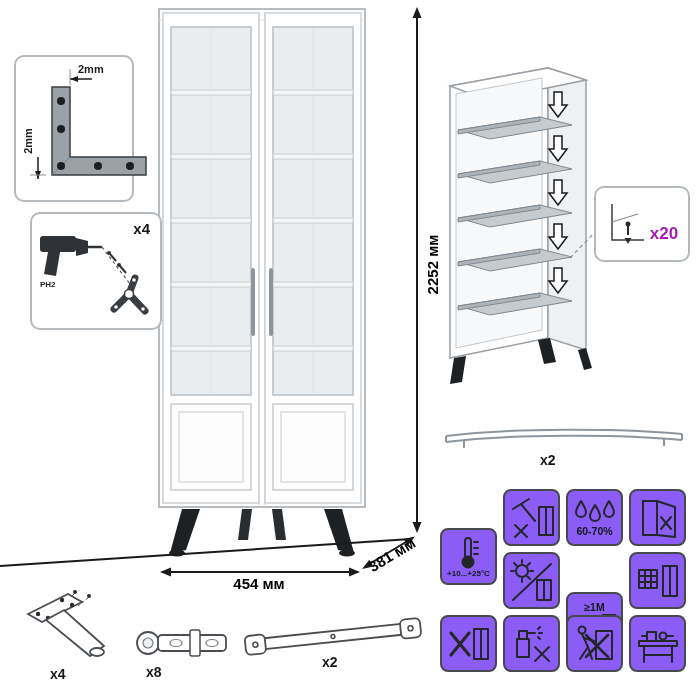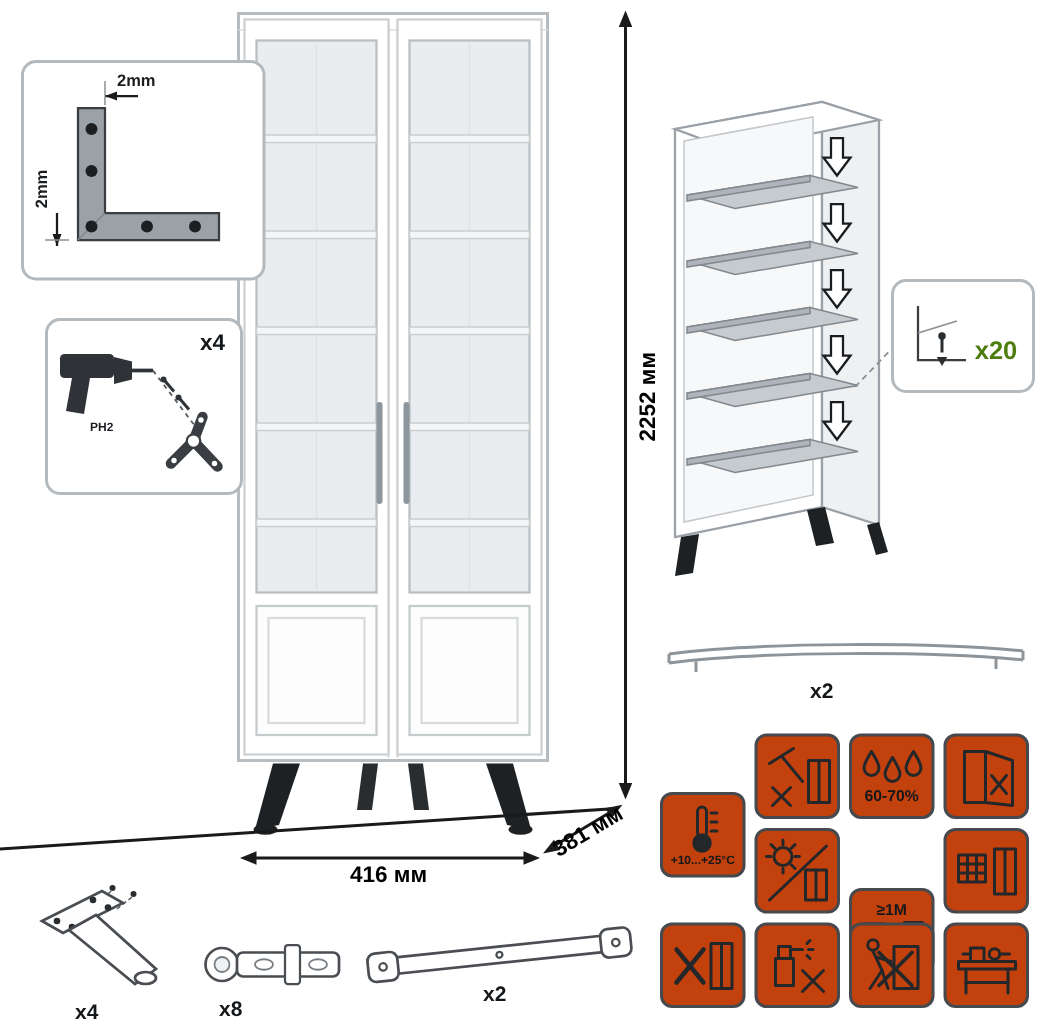--- a/index.html
+++ b/index.html
@@ -1,24 +1,24 @@
 <!DOCTYPE html>
 <html><head>
 <meta charset="utf-8">
 <style>
   html,body{margin:0;padding:0;background:#fff;}
   .page{position:relative;width:700px;height:688px;background:#ffffff;
         font-family:"Liberation Sans",sans-serif;overflow:hidden;}
   .abs{position:absolute;}
   .box{position:absolute;border:2px solid #b3b9bd;border-radius:10px;background:#fff;box-sizing:border-box;}
   .cell{position:absolute;width:57px;height:57px;border:2px solid #46494d;border-radius:8px;
-        background:#c2410c;box-sizing:border-box;display:flex;flex-direction:column;
+        background:#8b5cf6;box-sizing:border-box;display:flex;flex-direction:column;
         align-items:center;justify-content:center;gap:1px;padding:2px;}
   .count{font-weight:700;color:#15181a;font-size:15px;}
-  .count-lg{font-weight:700;color:#4d7c0f;font-size:17px;margin-top:20px;}
+  .count-lg{font-weight:700;color:#a21caf;font-size:17px;margin-top:20px;}
   .dim{position:absolute;font-weight:700;color:#000;font-size:15px;text-align:center;white-space:nowrap;}
   .mini{position:absolute;font-weight:700;color:#1a1d20;font-size:11px;white-space:nowrap;}
   .tiny{position:absolute;font-weight:700;color:#1a1d20;font-size:8px;white-space:nowrap;}
   .care-text{font-weight:700;font-size:10.5px;color:#15181a;line-height:1;text-align:center;}
   .care-text-sm{font-weight:700;font-size:8px;color:#15181a;line-height:1;text-align:center;}
   .partlabel{position:absolute;font-weight:700;color:#15181a;font-size:14px;text-align:left;}
 </style>
 </head>
 <body>
 
@@ -74,24 +74,24 @@
     <polygon points="160,572 171,567.5 171,576.5" fill="#1a1a1a"></polygon>
     <polygon points="360,572 349,567.5 349,576.5" fill="#1a1a1a"></polygon>
 
     <line x1="366,566" y1="566" x2="411" y2="539" stroke="#1a1a1a" stroke-width="2"></line>
     <line x1="366" y1="566" x2="411" y2="539" stroke="#1a1a1a" stroke-width="2"></line>
     <polygon points="415,536.5 407.7,545.7 403.5,538.9" fill="#1a1a1a"></polygon>
     <polygon points="362,569 373.5,566.6 369.3,559.8" fill="#1a1a1a"></polygon>
   </svg>
 
   <div class="dim" style="left:387px;top:256px;width:90px;transform:rotate(-90deg);">2252 мм</div>
-  <div class="dim" style="left:214px;top:575px;width:90px;">416 мм</div>
+  <div class="dim" style="left:214px;top:575px;width:90px;">454 мм</div>
   <div class="dim" style="left:352px;top:546px;width:80px;transform:rotate(-31deg);">381 мм</div>
 
-  <div class="box" style="left:14px;top:40px;width:163px;height:147px;">
+  <div class="box" style="left:14px;top:55px;width:120px;height:147px;">
     <svg class="abs" style="left:0;top:0;" width="146" height="143" viewBox="0 0 146 143">
       <path d="M36,30 L54,30 L54,100 L130,100 L130,118 L36,118 Z" fill="#9aa1a7" stroke="#3a3e42" stroke-width="1.5"></path>
       <line x1="36" y1="118" x2="54" y2="100" stroke="#7c838a" stroke-width="1"></line>
       <circle cx="45" cy="44" r="4" fill="#1c1f22"></circle>
       <circle cx="45" cy="72" r="4" fill="#1c1f22"></circle>
       <circle cx="45" cy="109" r="4" fill="#1c1f22"></circle>
       <circle cx="82" cy="109" r="4" fill="#1c1f22"></circle>
       <circle cx="114" cy="109" r="4" fill="#1c1f22"></circle>
 
       <line x1="54" y1="22" x2="76" y2="22" stroke="#1a1a1a" stroke-width="1.5"></line>
@@ -121,21 +121,21 @@
         <line x1="97" y1="80" x2="82" y2="95"></line>
         <line x1="97" y1="80" x2="113" y2="97"></line>
         <line x1="97" y1="80" x2="103" y2="64"></line>
       </g>
       <circle cx="97" cy="80" r="4.5" fill="#ffffff" stroke="#3a3e42" stroke-width="1.5"></circle>
       <circle cx="84" cy="93" r="1.8" fill="#ffffff"></circle>
       <circle cx="111" cy="95" r="1.8" fill="#ffffff"></circle>
       <circle cx="102" cy="66" r="1.8" fill="#ffffff"></circle>
     </svg>
     <div class="count" style="position:absolute;right:10px;top:6px;">x4</div>
-    <div class="tiny" style="left:8px;top:66px;margin-left:20px;">PH2</div>
+    <div class="tiny" style="left:8px;top:66px;">PH2</div>
   </div>
 
   <svg class="abs" style="left:438px;top:36px;" width="160" height="352" viewBox="0 0 160 352">
     <polygon points="12,50 110,32 110,302 12,322" fill="#ffffff" stroke="#9aa0a5" stroke-width="1.5"></polygon>
     <polygon points="110,32 148,44 148,314 110,302" fill="#eef0f2" stroke="#9aa0a5" stroke-width="1.5"></polygon>
     <polygon points="12,50 110,32 148,44 50,64" fill="#ffffff" stroke="#9aa0a5" stroke-width="1.5"></polygon>
     <polygon points="18,58 104,42 104,294 18,312" fill="#f7f8f9" stroke="#c2c7cb" stroke-width="1"></polygon>
 
     <g stroke="#82888d" stroke-width="1">
       <polygon points="20,94 102,81 134,89 52,103" fill="#c6cbcf"></polygon>

